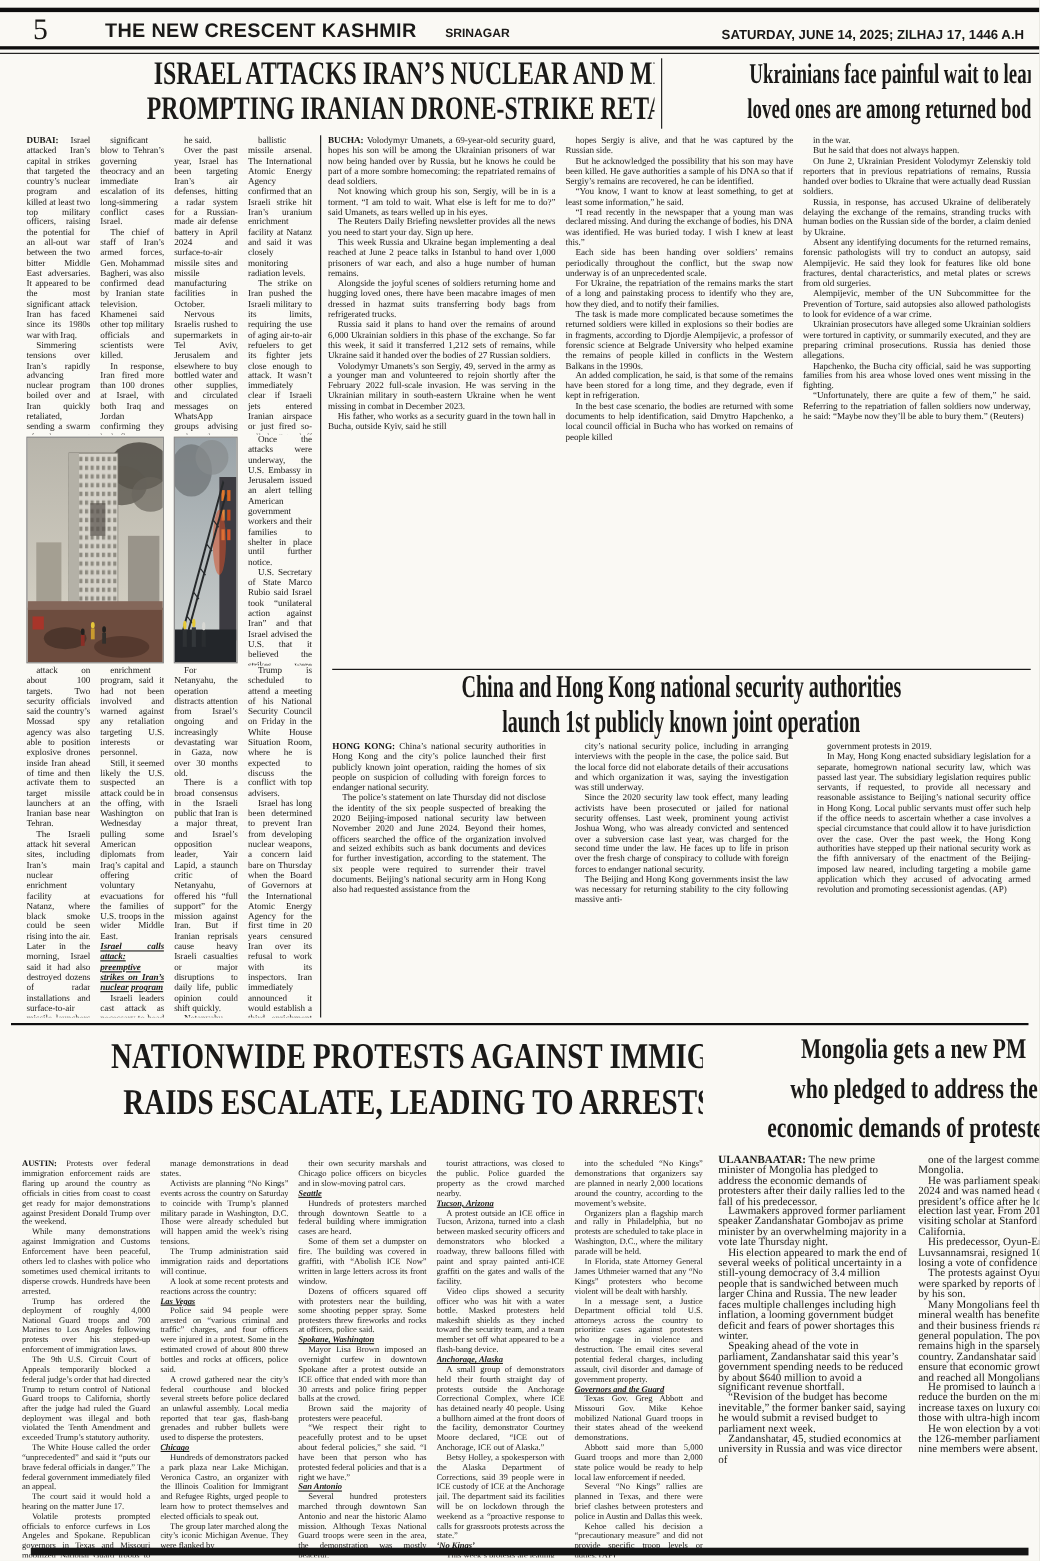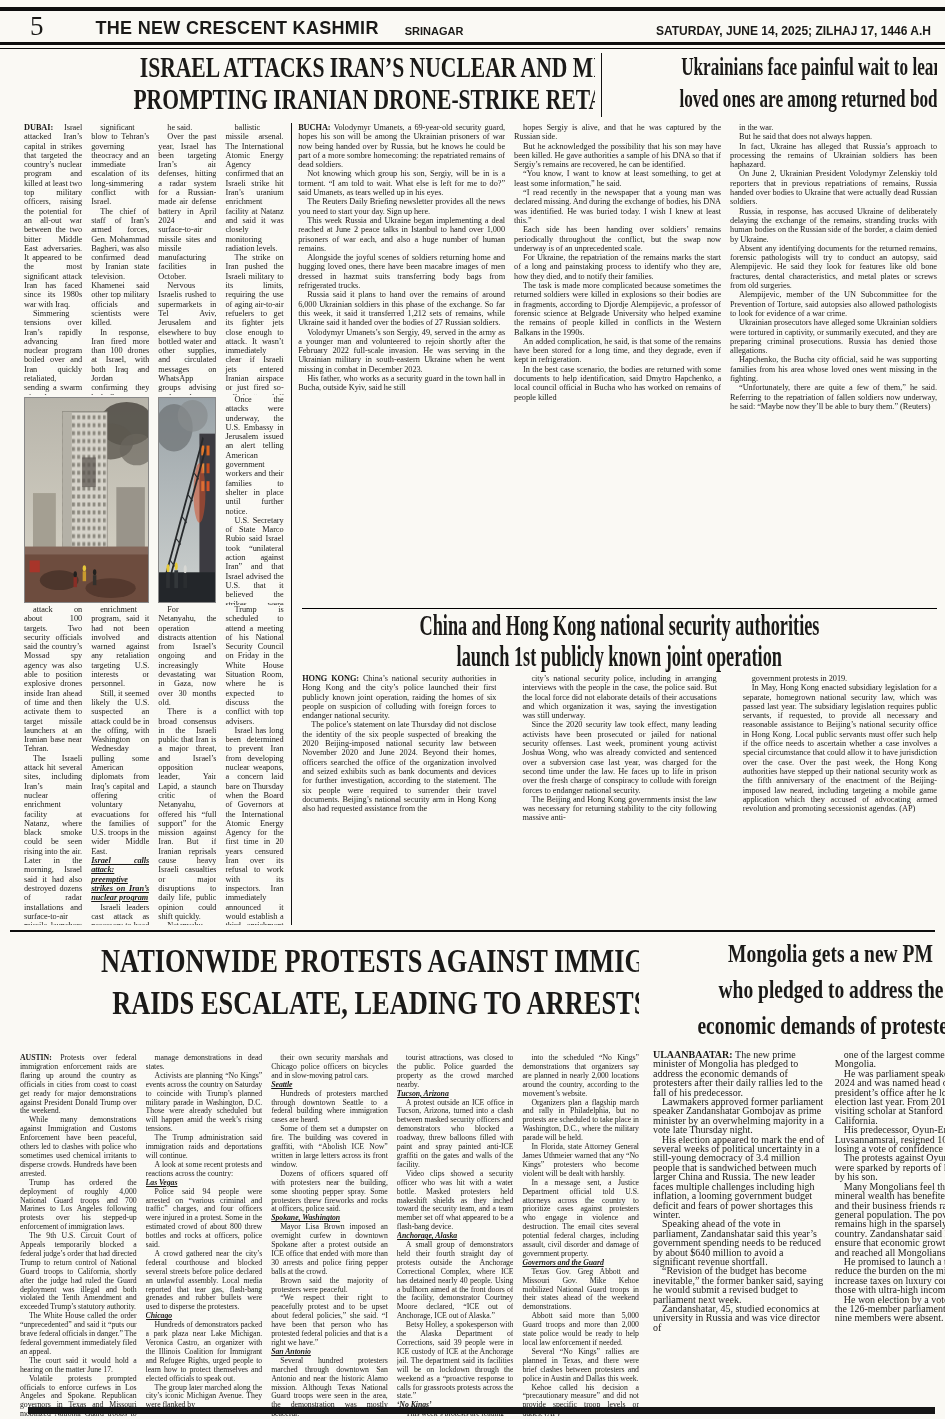--- a/index.html
+++ b/index.html
@@ -91,21 +91,21 @@
       </div>
     </div>
 
     <div class="body-row">
       <div class="israel-body">
         <div class="col">
             <p class="lead0"><b class="dateline">DUBAI: </b>Israel attacked Iran’s capital in strikes that targeted the country’s nuclear program and killed at least two top military officers, raising the potential for an all-out war between the two bitter Middle East adversaries. It appeared to be the most significant attack Iran has faced since its 1980s war with Iraq.</p>
             <p class="nolead">Simmering tensions over Iran’s rapidly advancing nuclear program boiled over and Iran quickly retaliated, sending a swarm of drones at Israel as Supreme Leader Ayatollah Ali Khamenei warned of “severe punishment.”</p>
           </div>
         <div class="col">
-            <p class="nolead">significant blow to Tehran’s governing theocracy and an immediate escalation of its long-simmering conflict with Israel.</p>
+            <p class="nolead">significant blow to Tehran’s governing theocracy and an immediate escalation of its long-simmering conflict cases Israel.</p>
             <p class="nolead">The chief of staff of Iran’s armed forces, Gen. Mohammad Bagheri, was also confirmed dead by Iranian state television. Khamenei said other top military officials and scientists were killed.</p>
             <p class="nolead">In response, Iran fired more than 100 drones at Israel, with both Iraq and Jordan confirming they had flown over their airspace. Israel said the drones were being intercepted outside its airspace, and it was not immediately clear whether any got through.</p>
           </div>
         <div class="col">
             <p class="nolead">he said.</p>
             <p class="nolead">Over the past year, Israel has been targeting Iran’s air defenses, hitting a radar system for a Russian-made air defense battery in April 2024 and surface-to-air missile sites and missile manufacturing facilities in October.</p>
             <p class="nolead">Nervous Israelis rushed to supermarkets in Tel Aviv, Jerusalem and elsewhere to buy bottled water and other supplies, and circulated messages on WhatsApp groups advising each other to prepare their shelters for potential long-term use.</p>
           </div>
         <div class="col">
             <p class="nolead">ballistic missile arsenal. The International Atomic Energy Agency confirmed that an Israeli strike hit Iran’s uranium enrichment facility at Natanz and said it was closely monitoring radiation levels.</p>
@@ -233,21 +233,20 @@
               <p class="nolead">“I read recently in the newspaper that a young man was declared missing. And during the exchange of bodies, his DNA was identified. He was buried today. I wish I knew at least this.”</p>
               <p class="nolead">Each side has been handing over soldiers’ remains periodically throughout the conflict, but the swap now underway is of an unprecedented scale.</p>
               <p class="nolead">For Ukraine, the repatriation of the remains marks the start of a long and painstaking process to identify who they are, how they died, and to notify their families.</p>
               <p class="nolead">The task is made more complicated because sometimes the returned soldiers were killed in explosions so their bodies are in fragments, according to Djordje Alempijevic, a professor of forensic science at Belgrade University who helped examine the remains of people killed in conflicts in the Western Balkans in the 1990s.</p>
               <p class="nolead">An added complication, he said, is that some of the remains have been stored for a long time, and they degrade, even if kept in refrigeration.</p>
               <p class="nolead">In the best case scenario, the bodies are returned with some documents to help identification, said Dmytro Hapchenko, a local council official in Bucha who has worked on remains of people killed</p>
             </div>
           <div class="col">
               <p class="nolead">in the war.</p>
               <p class="nolead">But he said that does not always happen.</p>
-              <p class="nolead">In fact, Ukraine has alleged that Russia’s approach to processing the remains of Ukrainian soldiers has been haphazard.</p>
               <p class="nolead">On June 2, Ukrainian President Volodymyr Zelenskiy told reporters that in previous repatriations of remains, Russia handed over bodies to Ukraine that were actually dead Russian soldiers.</p>
               <p class="nolead">Russia, in response, has accused Ukraine of deliberately delaying the exchange of the remains, stranding trucks with human bodies on the Russian side of the border, a claim denied by Ukraine.</p>
               <p class="nolead">Absent any identifying documents for the returned remains, forensic pathologists will try to conduct an autopsy, said Alempijevic. He said they look for features like old bone fractures, dental characteristics, and metal plates or screws from old surgeries.</p>
               <p class="nolead">Alempijevic, member of the UN Subcommittee for the Prevention of Torture, said autopsies also allowed pathologists to look for evidence of a war crime.</p>
               <p class="nolead">Ukrainian prosecutors have alleged some Ukrainian soldiers were tortured in captivity, or summarily executed, and they are preparing criminal prosecutions. Russia has denied those allegations.</p>
               <p class="nolead">Hapchenko, the Bucha city official, said he was supporting families from his area whose loved ones went missing in the fighting.</p>
               <p class="nolead">“Unfortunately, there are quite a few of them,” he said. Referring to the repatriation of fallen soldiers now underway, he said: “Maybe now they’ll be able to bury them.” (Reuters)</p>
             </div>
         </div>
         <div class="china-rule"></div>

